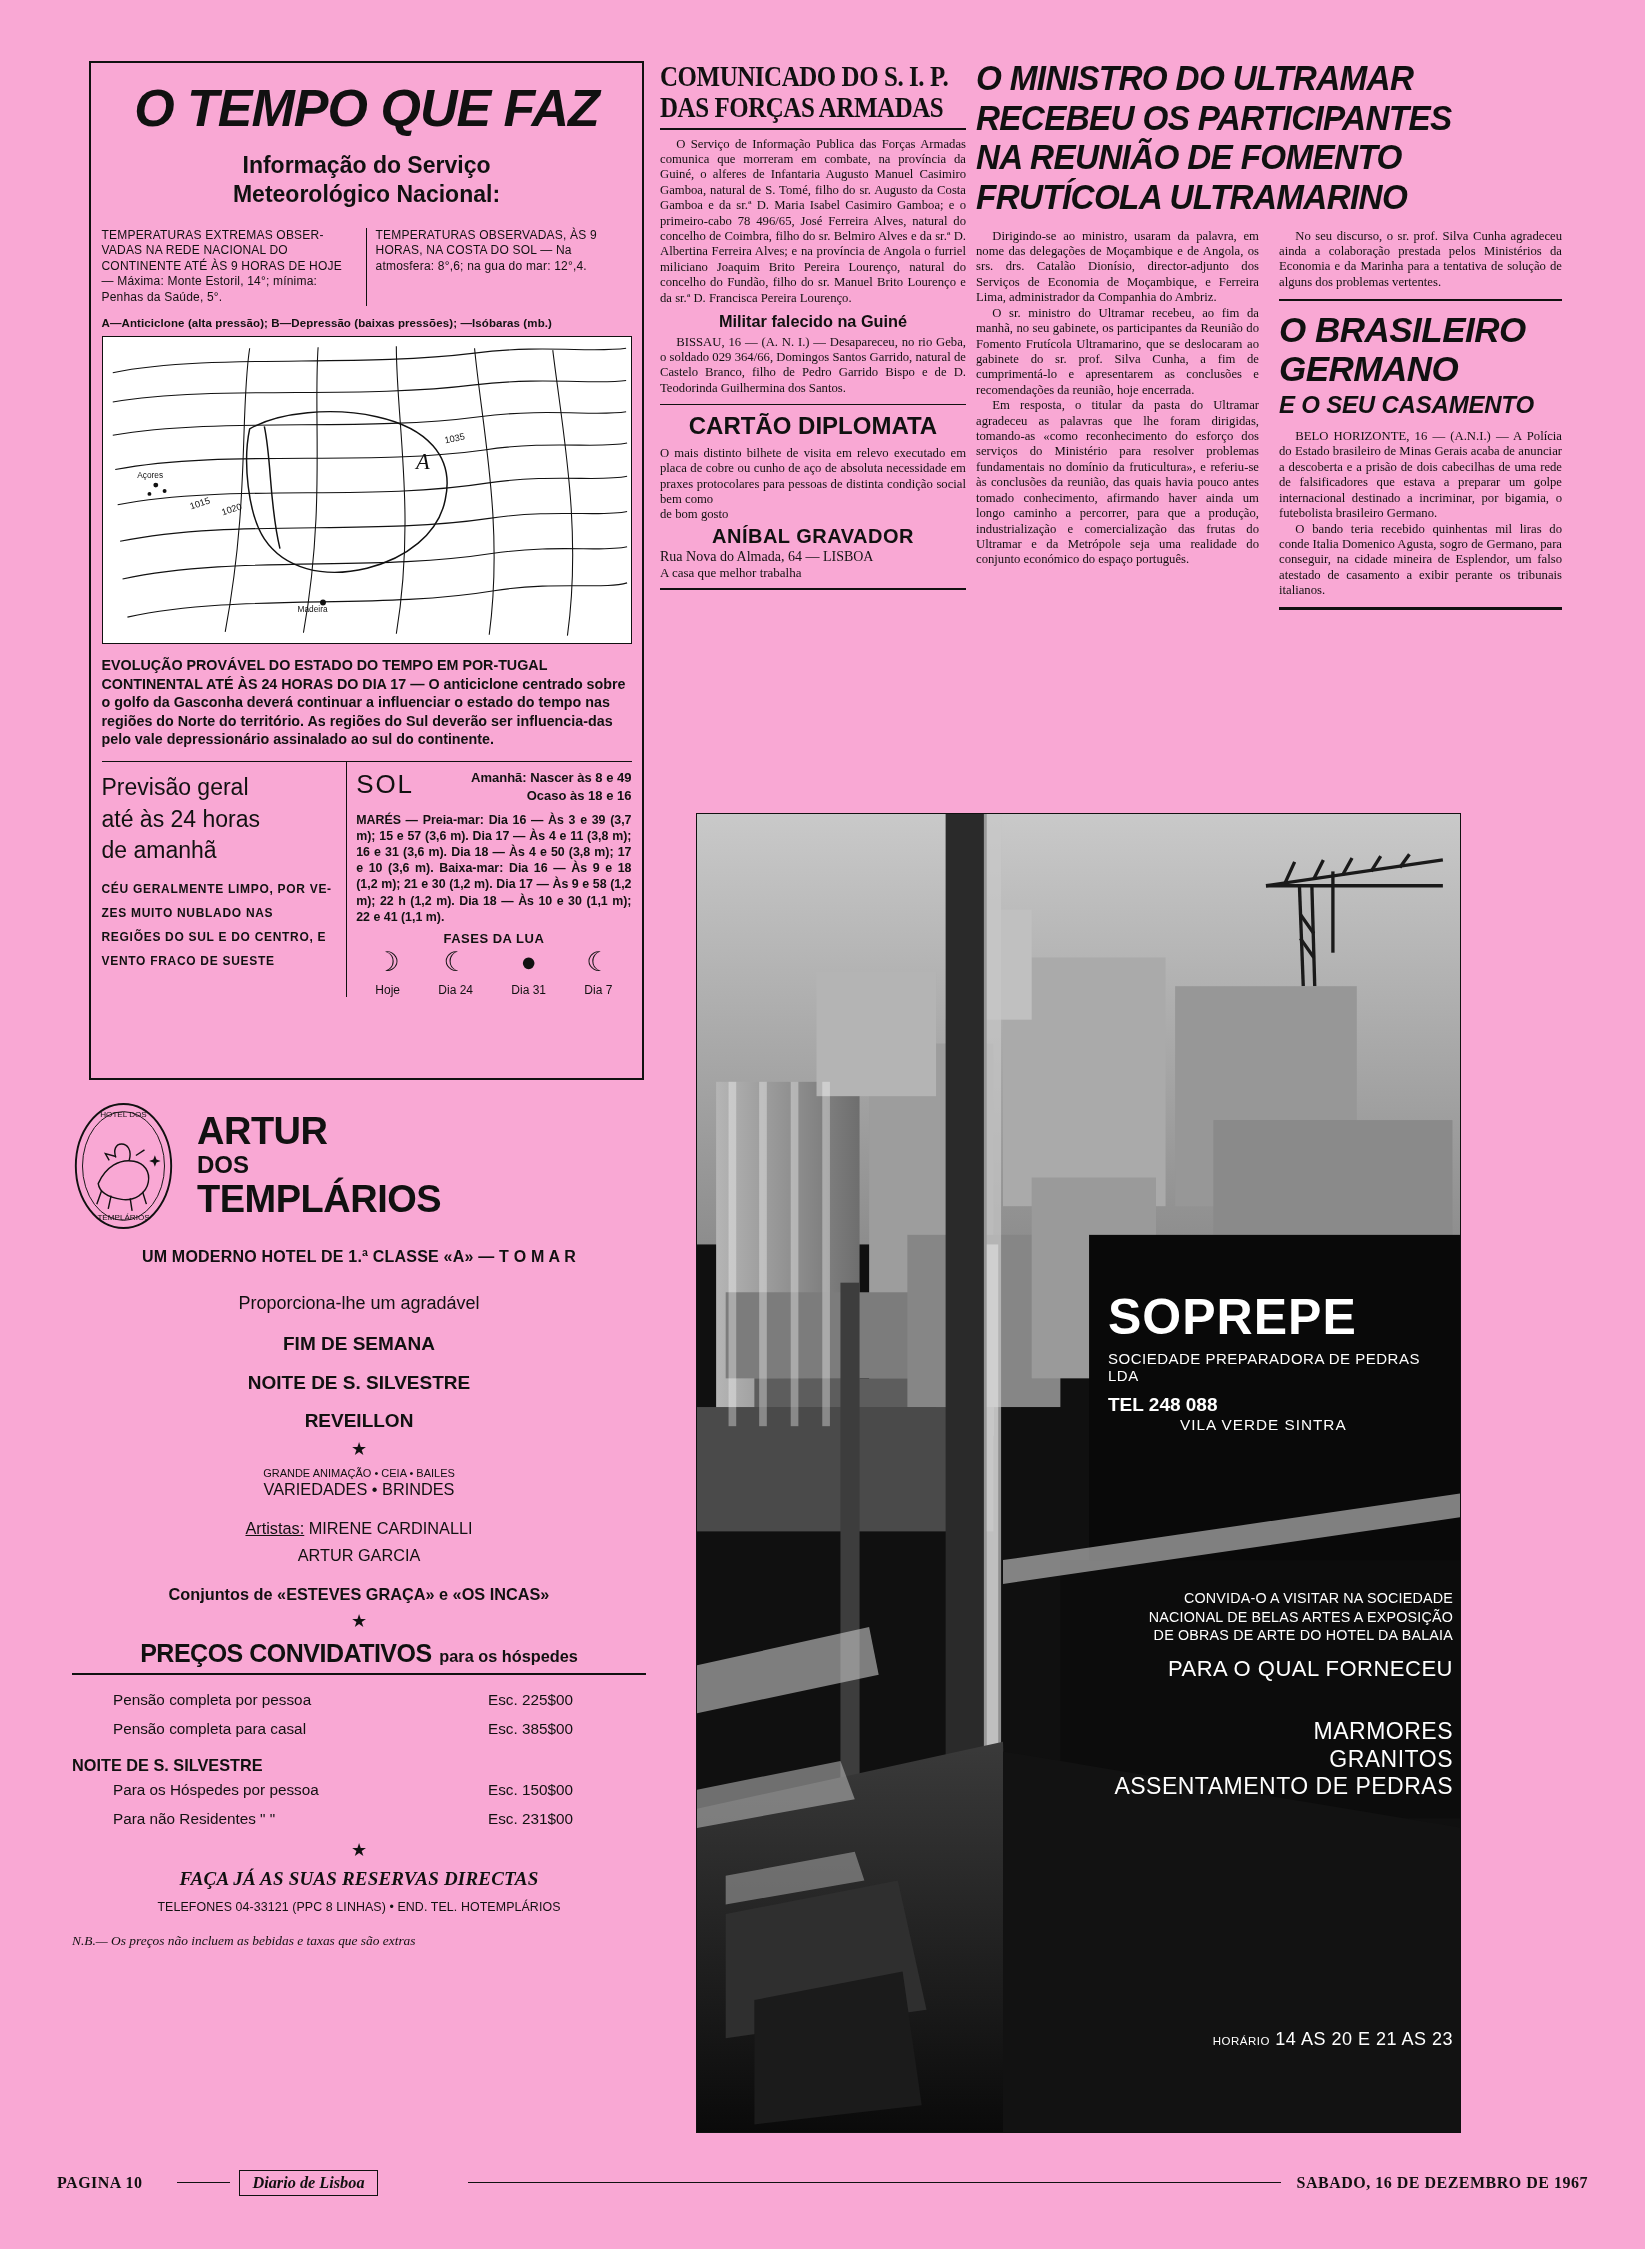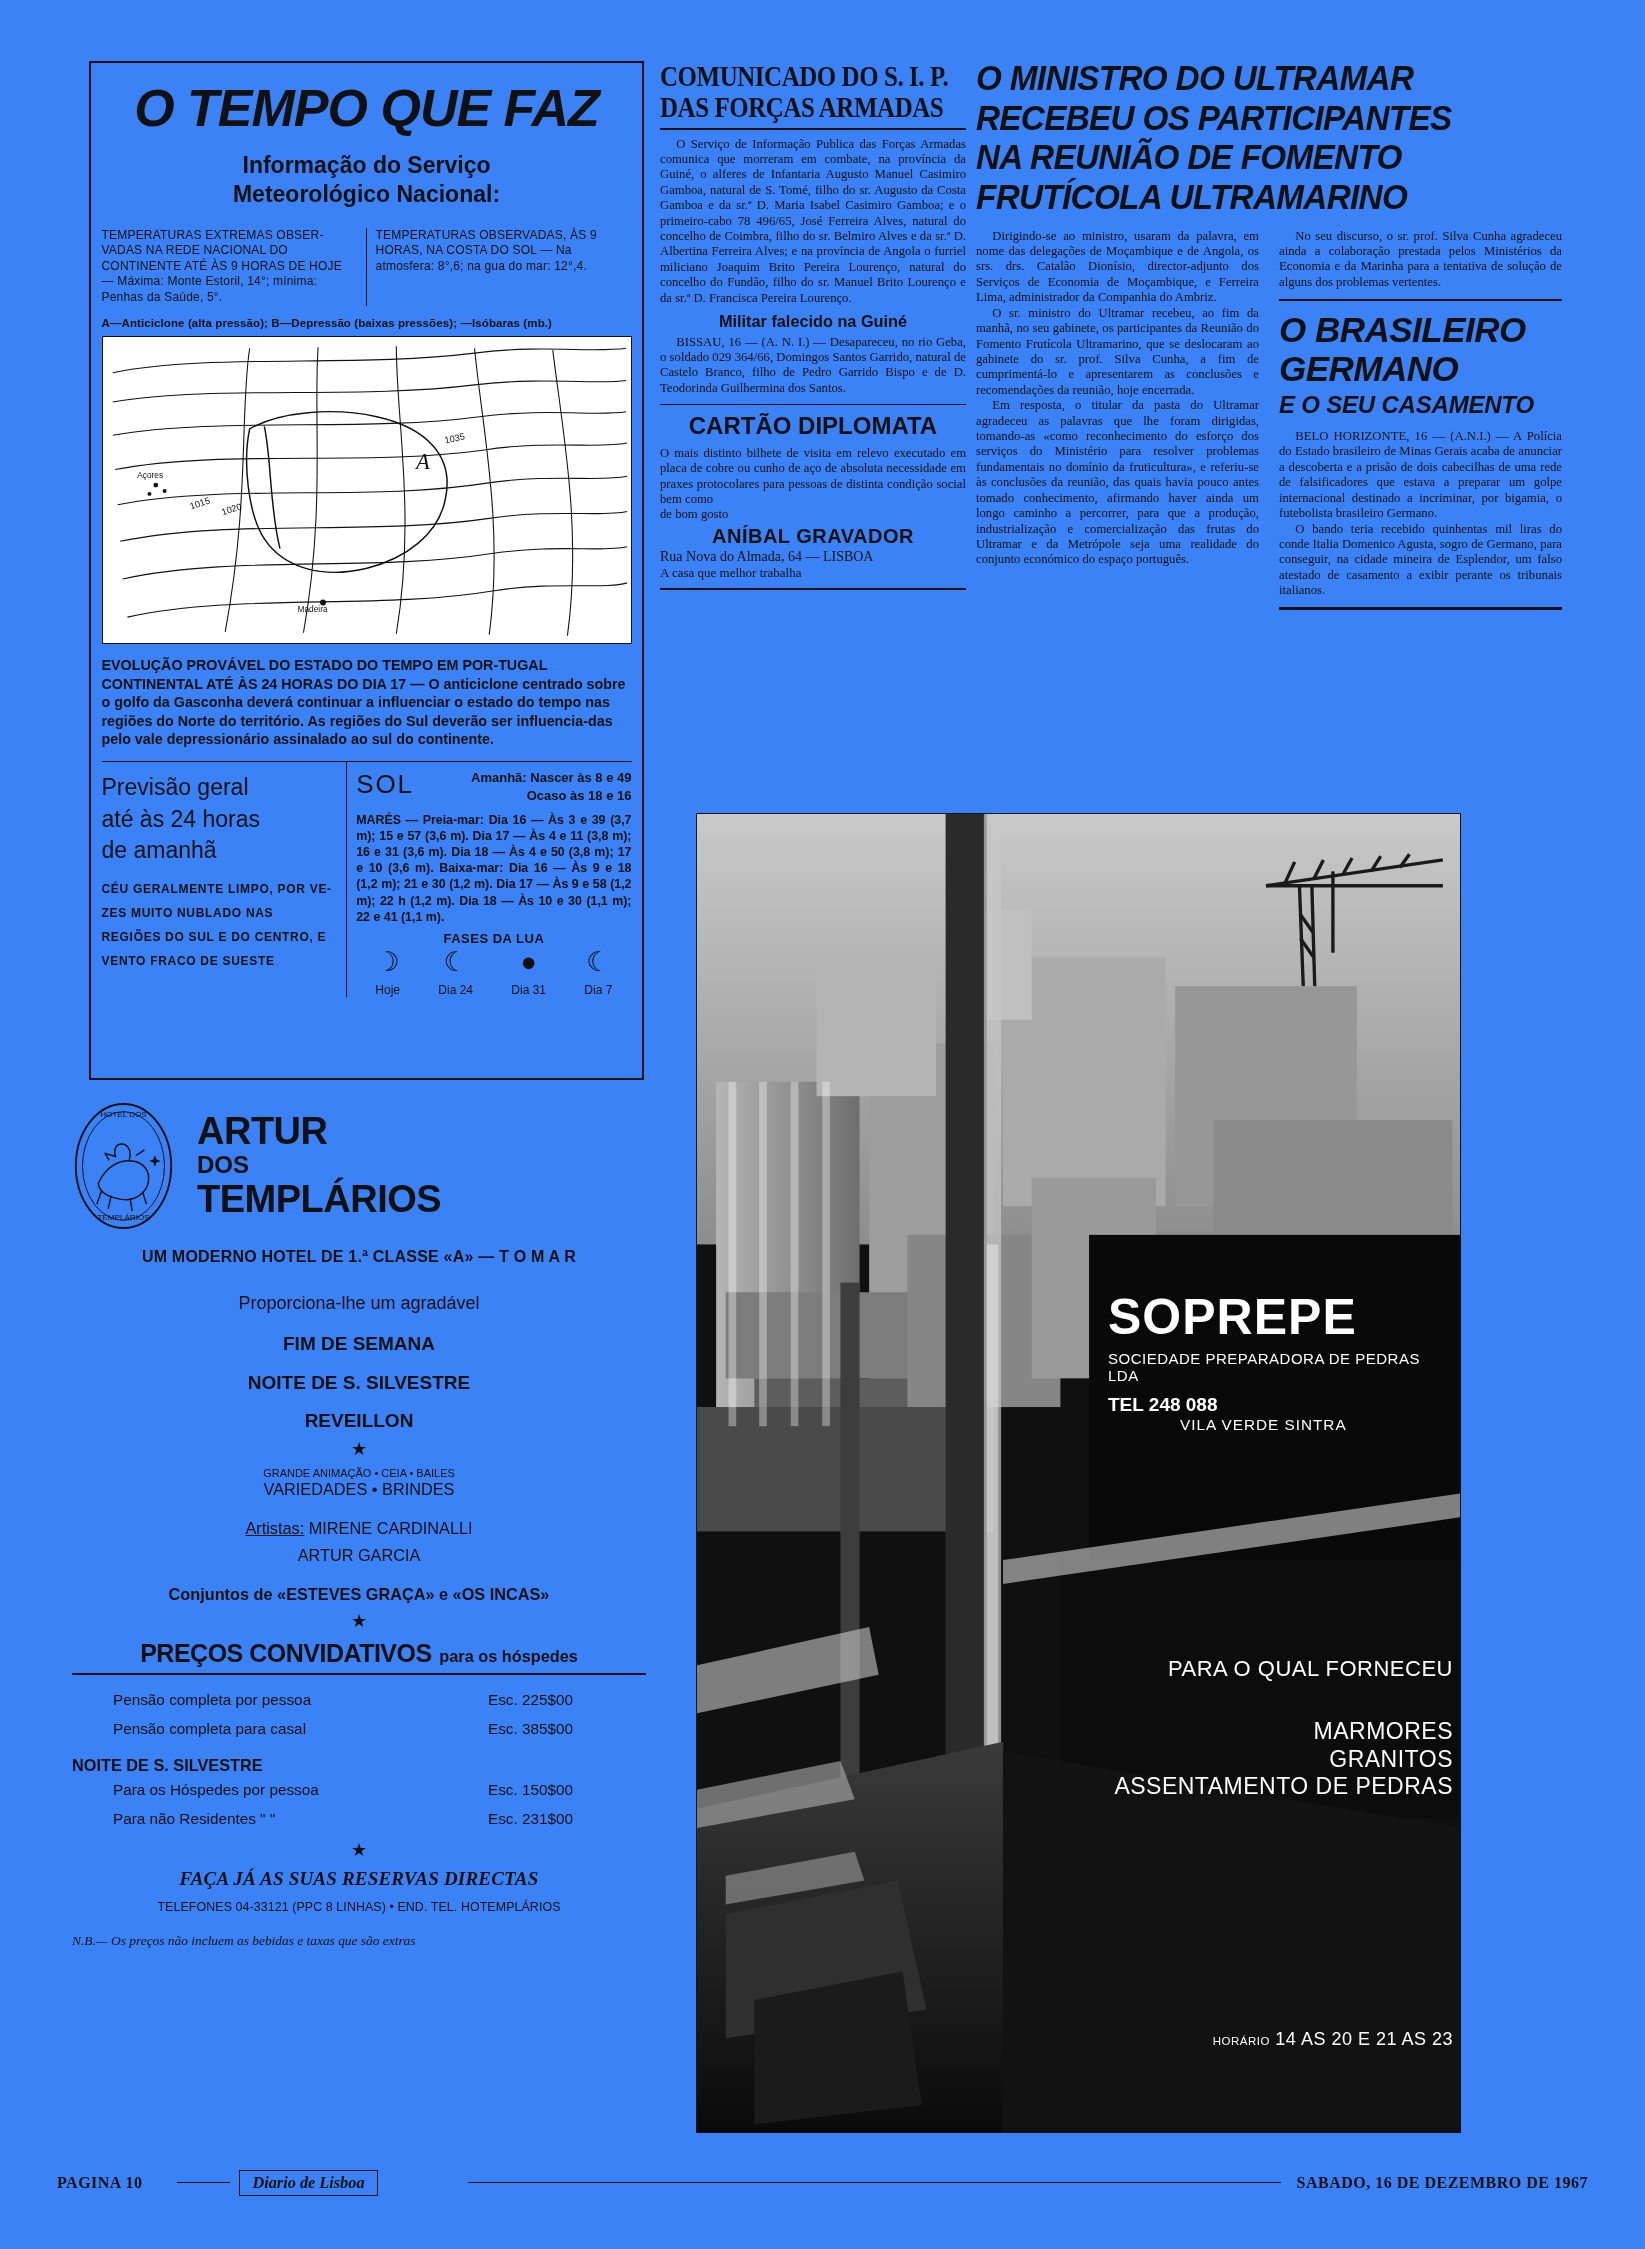--- a/index.html
+++ b/index.html
@@ -2,21 +2,21 @@
 <html style="font-size:7.7px"><head>
 <meta charset="utf-8">
 <style>
   html,body{margin:0;padding:0;background:#fff;}
   body{
     width:1645px;height:2250px;position:relative;
     font-family:"Liberation Serif",serif;
     color:#111;
     -webkit-font-smoothing:none;
   }
-  .page{position:absolute;inset:0;background:#3b82f6;}
+  .page{position:absolute;inset:0;background:#f9a8d4;}
 
   
   .sans{font-family:"Liberation Sans",sans-serif;}
   .center{text-align:center;}
   .bold{font-weight:bold;}
 
   
   #weather-box{
     position:absolute;left:89px;top:61px;width:555px;height:1019px;
     border:2.4px solid #111;box-sizing:border-box;padding:6.7px 10.5px 0 10.5px;
@@ -500,20 +500,25 @@
 
     <div class="soprepe-block">
       <div id="soprepe-name">SOPREPE</div>
       <div id="soprepe-sub">SOCIEDADE PREPARADORA DE PEDRAS  LDA</div>
       <div id="soprepe-tel">
         <span>TEL 248 088</span>
         <span class="loc">VILA VERDE   SINTRA</span>
       </div>
     </div>
 
+    <div id="soprepe-invite">
+      <div>CONVIDA-O A VISITAR          NA SOCIEDADE</div>
+      <div>NACIONAL DE BELAS ARTES A EXPOSIÇÃO</div>
+      <div>DE OBRAS DE ARTE DO HOTEL DA BALAIA</div>
+    </div>
 
     <div id="soprepe-forneceu">PARA O QUAL FORNECEU</div>
 
     <div id="soprepe-prods">
       <div>MARMORES</div>
       <div>GRANITOS</div>
       <div>ASSENTAMENTO DE PEDRAS</div>
     </div>
 
     <div id="soprepe-hor">

